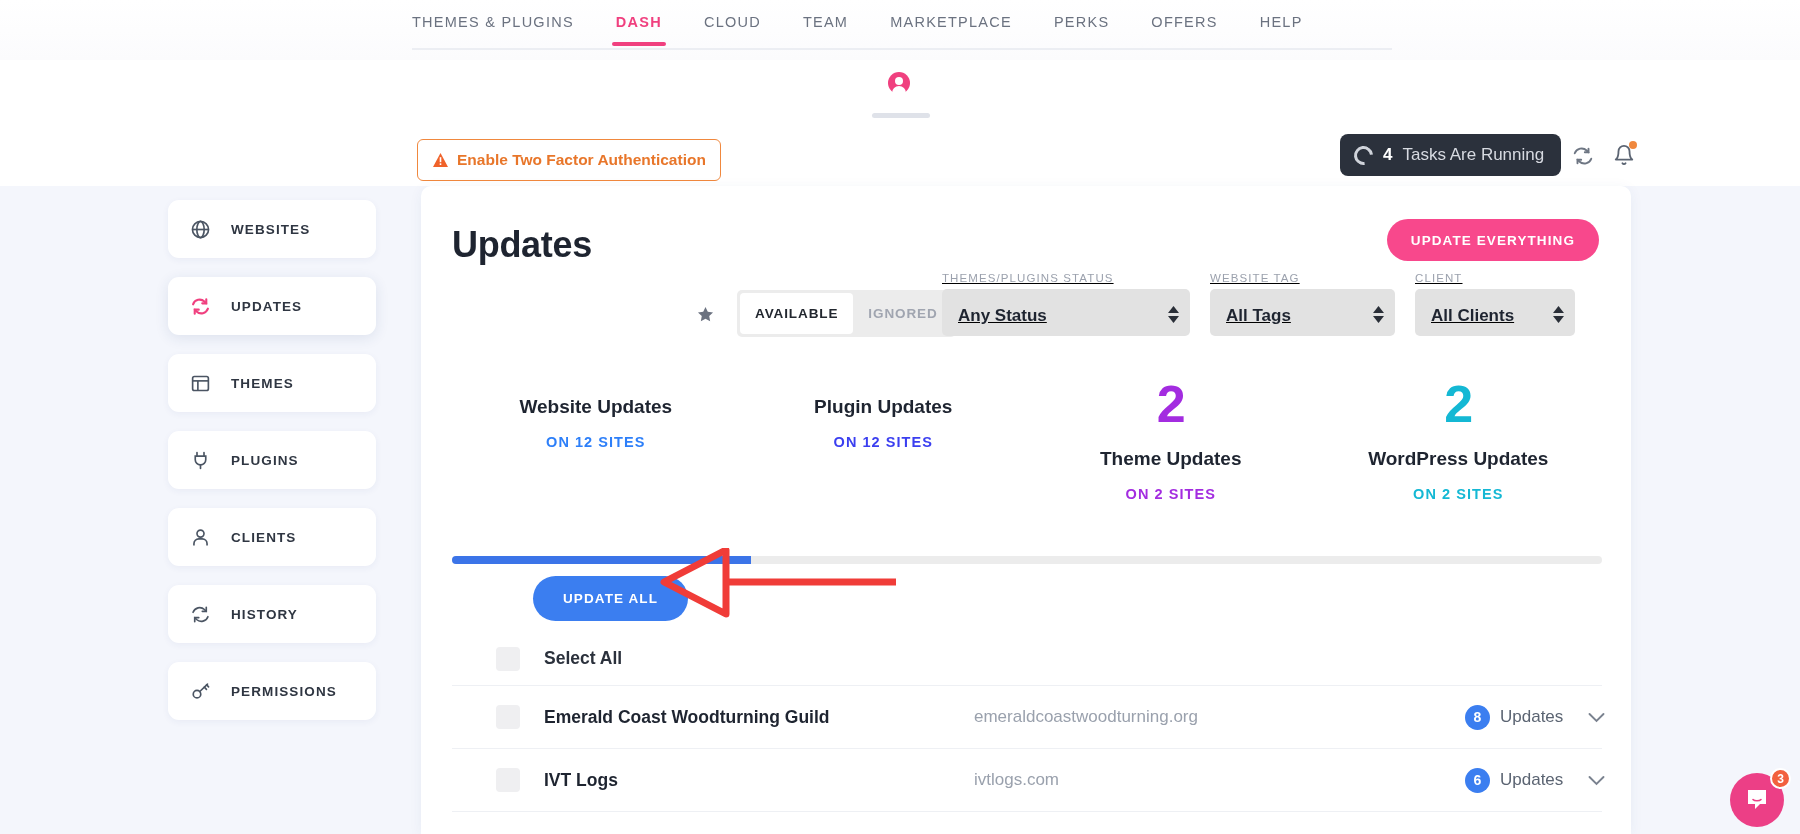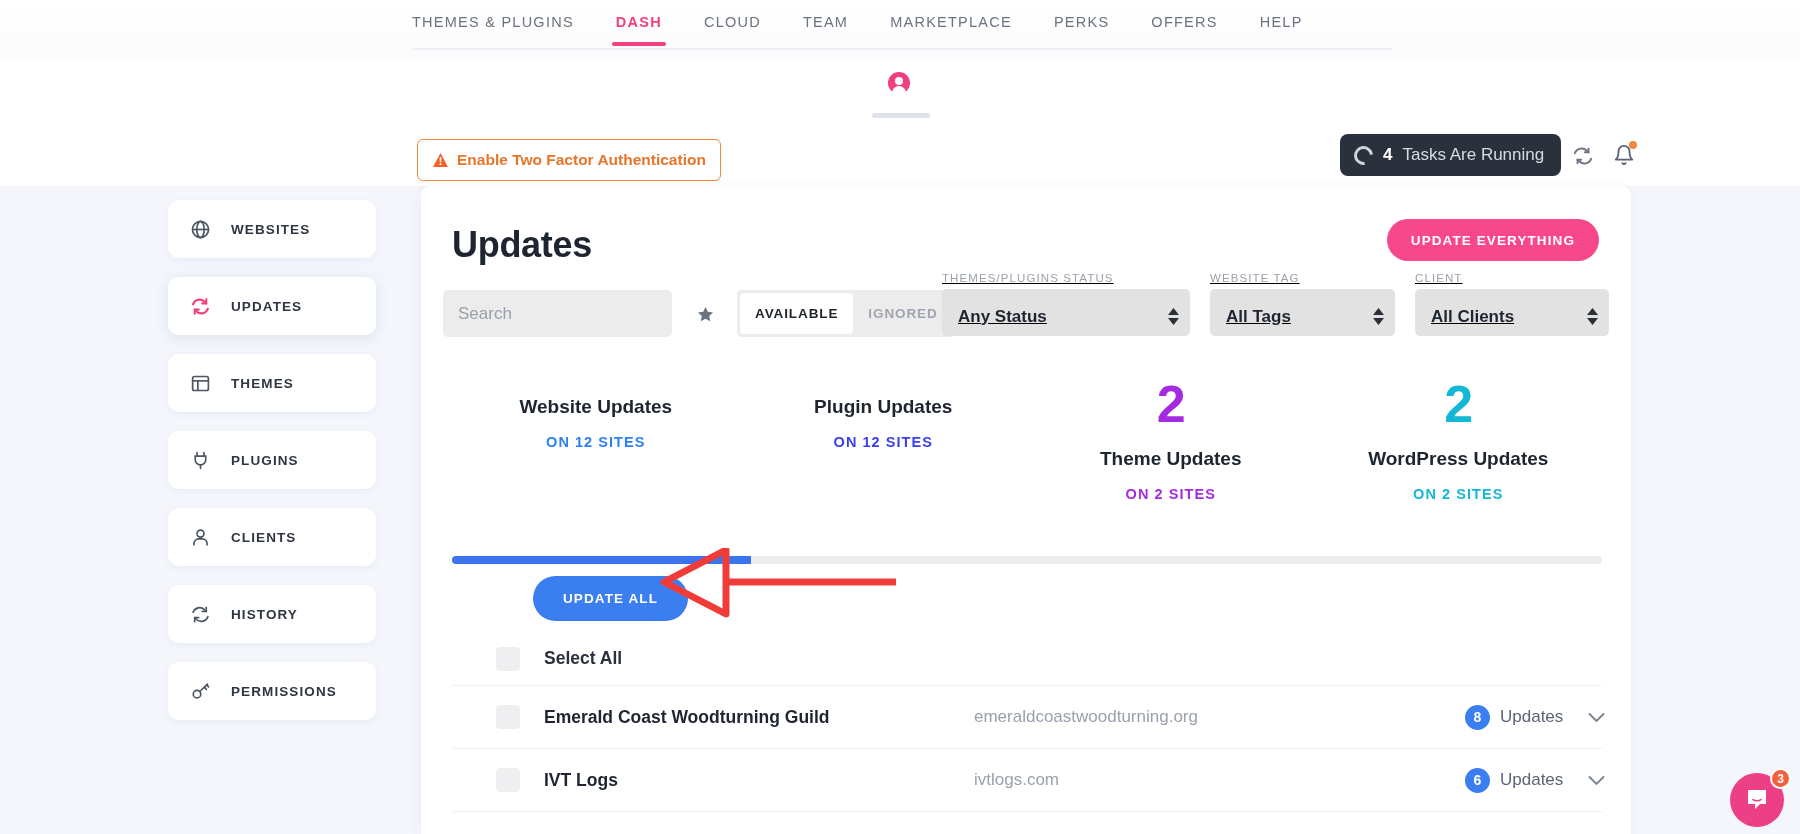--- a/index.html
+++ b/index.html
@@ -166,22 +166,22 @@
   }
   .seg.on { background: #ffffff; color: #22272f; }
 
   .filter-group { position: absolute; top: 0; text-decoration: underline; }
   .filter-label {
     font-size: 11.5px; font-weight: 500; letter-spacing: 1.1px;
     color: #9ba1ad; text-transform: uppercase; margin-bottom: 5px;
   }
   .select-box {
     height: 47px; background: #e2e2e2; border-radius: 5px;
-    display: flex; align-items: center; justify-content: space-between;
-    padding: 8px 11px 0 16px;
+    display: flex; justify-content: space-between;
+    padding: 17px 11px 0 16px;
   }
   .select-val { font-size: 17px; font-weight: 700; color: #1e2430; }
   .select-arrows { display: flex; flex-direction: column; gap: 3px; color: #2a2f38; }
 
   
   .progress-track {
     position: absolute; left: 31px; top: 551px;
     width: 1150px; height: 8px; background: #ececec; border-radius: 4px;
   }
   .progress-fill { height: 8px; background: #3b74e8; border-radius: 4px 0 0 4px; }
@@ -365,23 +365,20 @@
       <span class="side-label">PERMISSIONS</span>
     </div>
   </div>
 
   <div class="card">
     <div class="page-title">Updates</div>
     <button class="btn-update-everything">UPDATE EVERYTHING</button>
   </div>
 
   <div class="filters" style="left:421px; top:272px;">
-    <div class="search-box">
-      <input type="text" placeholder="Search" style="">
-    </div>
     <svg class="star-ico" viewBox="0 0 24 24" fill="currentColor">
       <path d="M12 2.5l2.9 6 6.6.9-4.8 4.6 1.2 6.5-5.9-3.1-5.9 3.1 1.2-6.5L2.5 9.4l6.6-.9z"></path>
     </svg>
     <div class="segmented">
       <div class="seg on">AVAILABLE</div>
       <div class="seg">IGNORED</div>
     </div>
 
     <div class="filter-group" style="left:521px; top:0; width:248px;">
       <div class="filter-label">THEMES/PLUGINS STATUS</div>
@@ -406,21 +403,21 @@
           <svg width="11" height="7" viewBox="0 0 11 7" fill="currentColor">
               <path d="M5.5 0L11 7H0z"></path>
             </svg>
           <svg width="11" height="7" viewBox="0 0 11 7" fill="currentColor">
               <path d="M5.5 7L0 0h11z"></path>
             </svg>
         </span>
       </div>
     </div>
 
-    <div class="filter-group" style="left:994px; top:0; width:194px;">
+    <div class="filter-group" style="left:994px; top:0; width:160px;">
       <div class="filter-label">CLIENT</div>
       <div class="select-box">
         <span class="select-val">All Clients</span>
         <span class="select-arrows">
           <svg width="11" height="7" viewBox="0 0 11 7" fill="currentColor">
               <path d="M5.5 0L11 7H0z"></path>
             </svg>
           <svg width="11" height="7" viewBox="0 0 11 7" fill="currentColor">
               <path d="M5.5 7L0 0h11z"></path>
             </svg>

